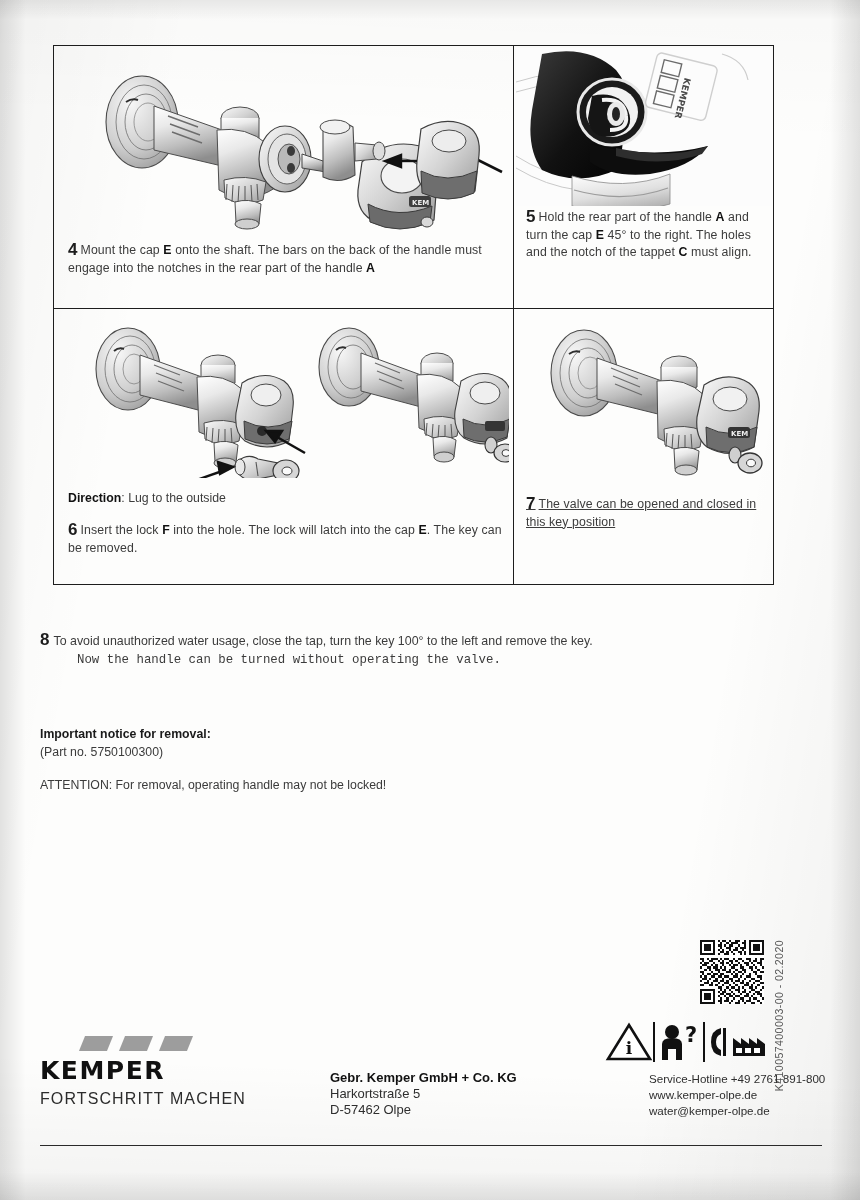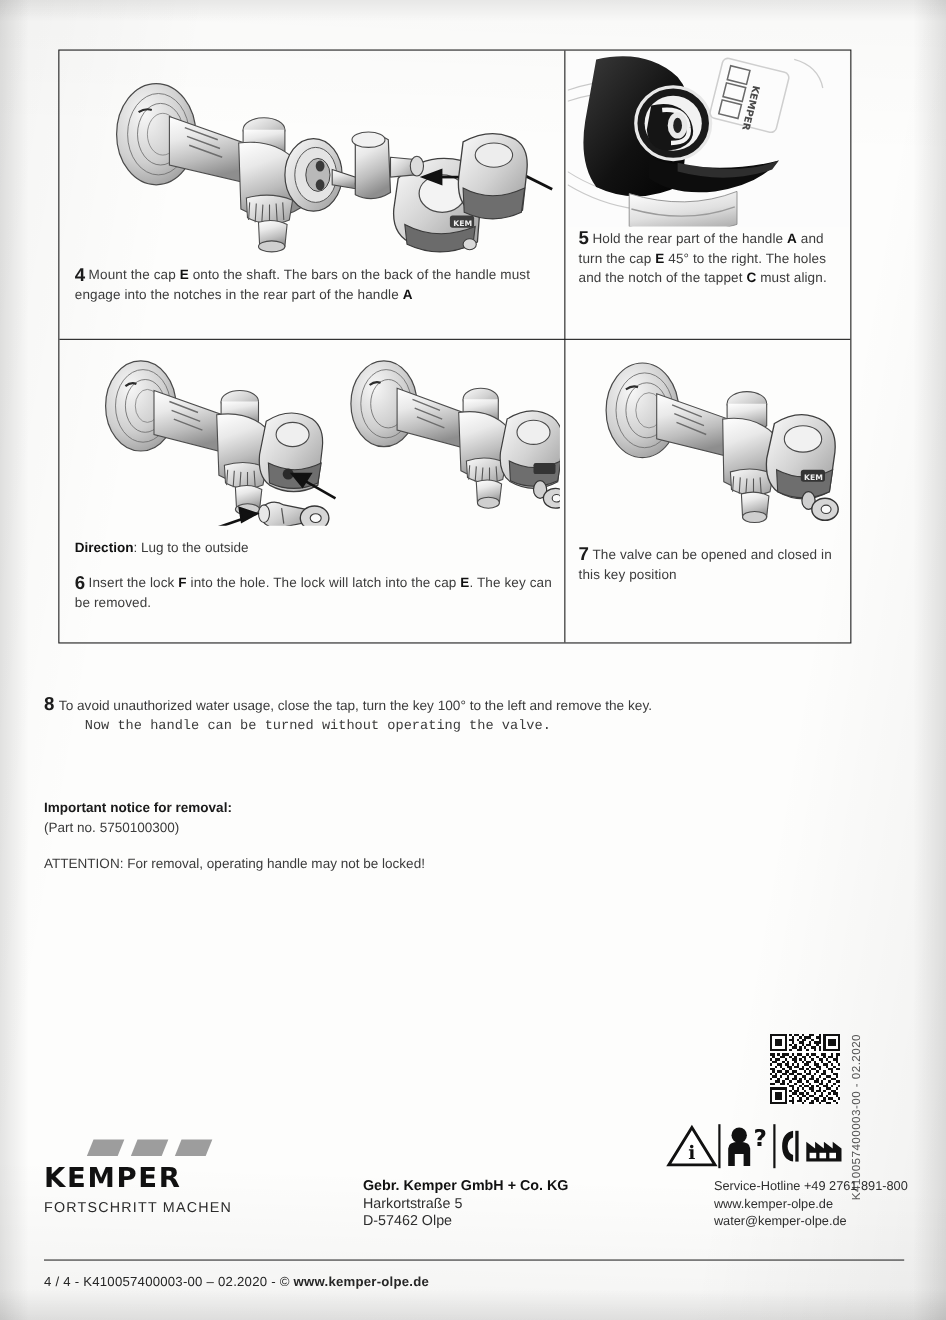--- a/index.html
+++ b/index.html
@@ -140,21 +140,21 @@
   }
   .logo-text {
     font-family: "DejaVu Sans", sans-serif;
     font-weight: bold;
     font-size: 25px;
     letter-spacing: 1.5px;
     color: #111;
     margin-top: 4px;
   }
   .logo-tag {
-    font-size: 13px;
+    font-size: 16px;
     letter-spacing: 1.1px;
     color: #2c2c2c;
     margin-top: 5px;
   }
 
   .addr {
     position: absolute;
     left: 330px;
     top: 1070px;
     font-size: 13px;
@@ -481,21 +481,21 @@
           <rect x="206" y="112" width="22" height="11" rx="2.5" fill="#343434"></rect>
           <text x="209" y="121" font-family="DejaVu Sans, sans-serif" font-size="7" fill="#eee" font-weight="bold">KEM</text>
           <g>
             <ellipse cx="213" cy="140" rx="6" ry="8" fill="#cfcfcf" stroke="#343434" stroke-width="1.1"></ellipse>
             <ellipse cx="228" cy="148" rx="12" ry="10" fill="#d6d6d6" stroke="#343434" stroke-width="1.3"></ellipse>
             <ellipse cx="229" cy="148" rx="4.5" ry="3.8" fill="#fafafa" stroke="#3a3a3a" stroke-width="1"></ellipse>
           </g>
         </g>
       </svg>
 
-      <div class="caption" style="left:12px; top:186px; width:242px;">
+      <div class="caption" style="left:12px; top:186px; width:242px;text-decoration:underline;">
         <span class="num">7</span><span>The valve can be opened and closed in this key position</span>
       </div>
     </div>
   </div>
 
   <div class="step8">
     <span class="num">8</span><span>To avoid unauthorized water usage, close the tap, turn the key 100° to the left  and remove the key.</span>
     <span class="l2">Now the handle can be turned without operating the valve.</span>
   </div>
 
@@ -781,19 +781,14 @@
     <span>D-57462 Olpe</span>
   </div>
 
   <div class="contact">
     <span>Service-Hotline  +49 2761 891-800</span>
     <span>www.kemper-olpe.de</span>
     <span>water@kemper-olpe.de</span>
   </div>
 
   <div class="botline"></div>
-  <div class="botfoot">
-    <span>4 / 4  -  K410057400003-00 – 02.2020 -</span>
-    <span>©</span>
-    <span class="url">www.kemper-olpe.de</span>
-  </div>
 
 </div>
 
 </body></html>

